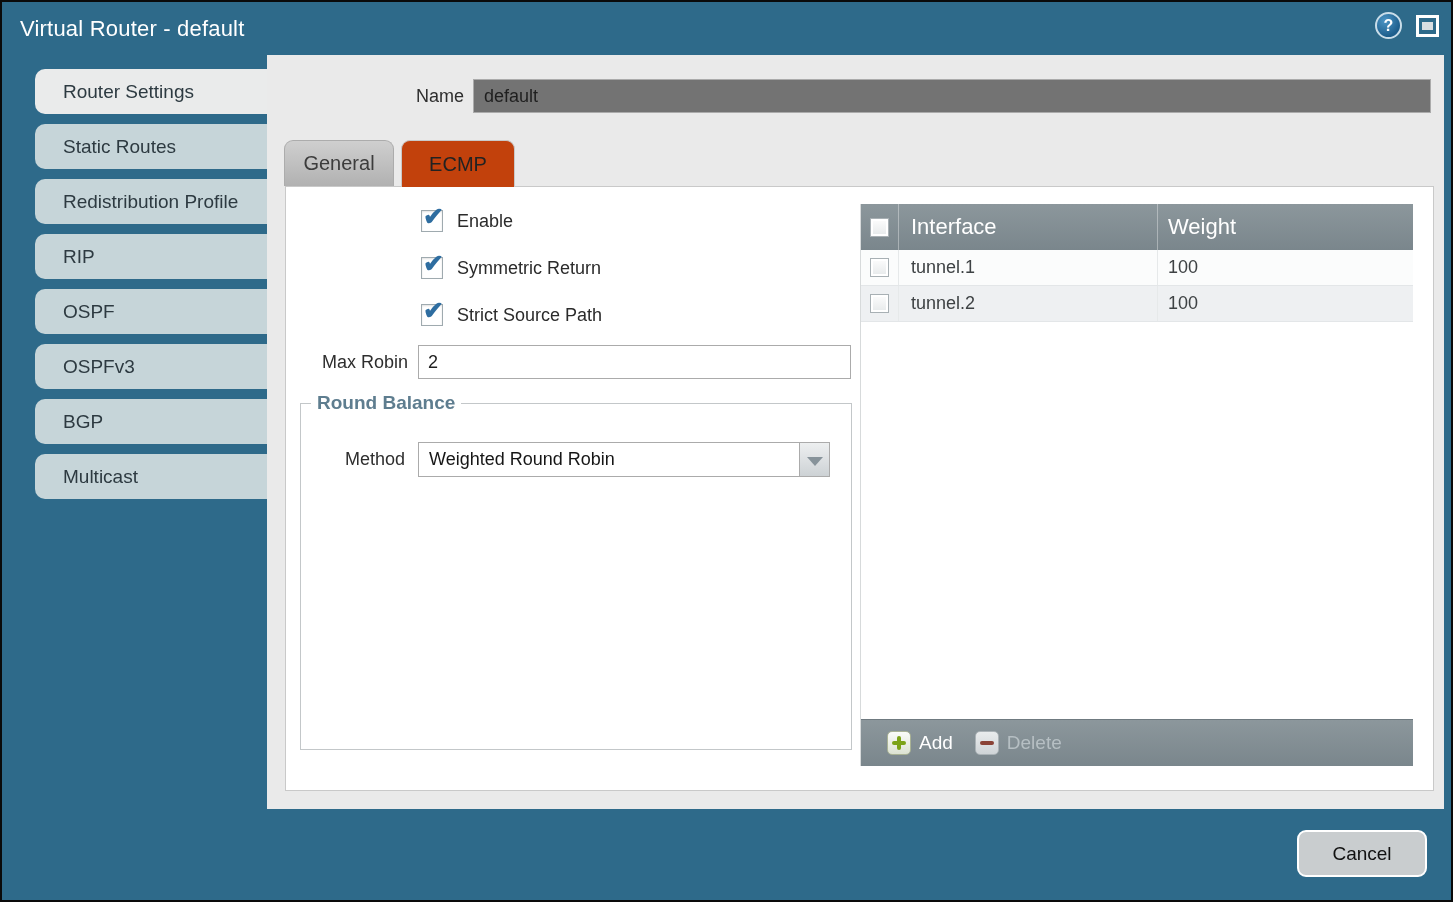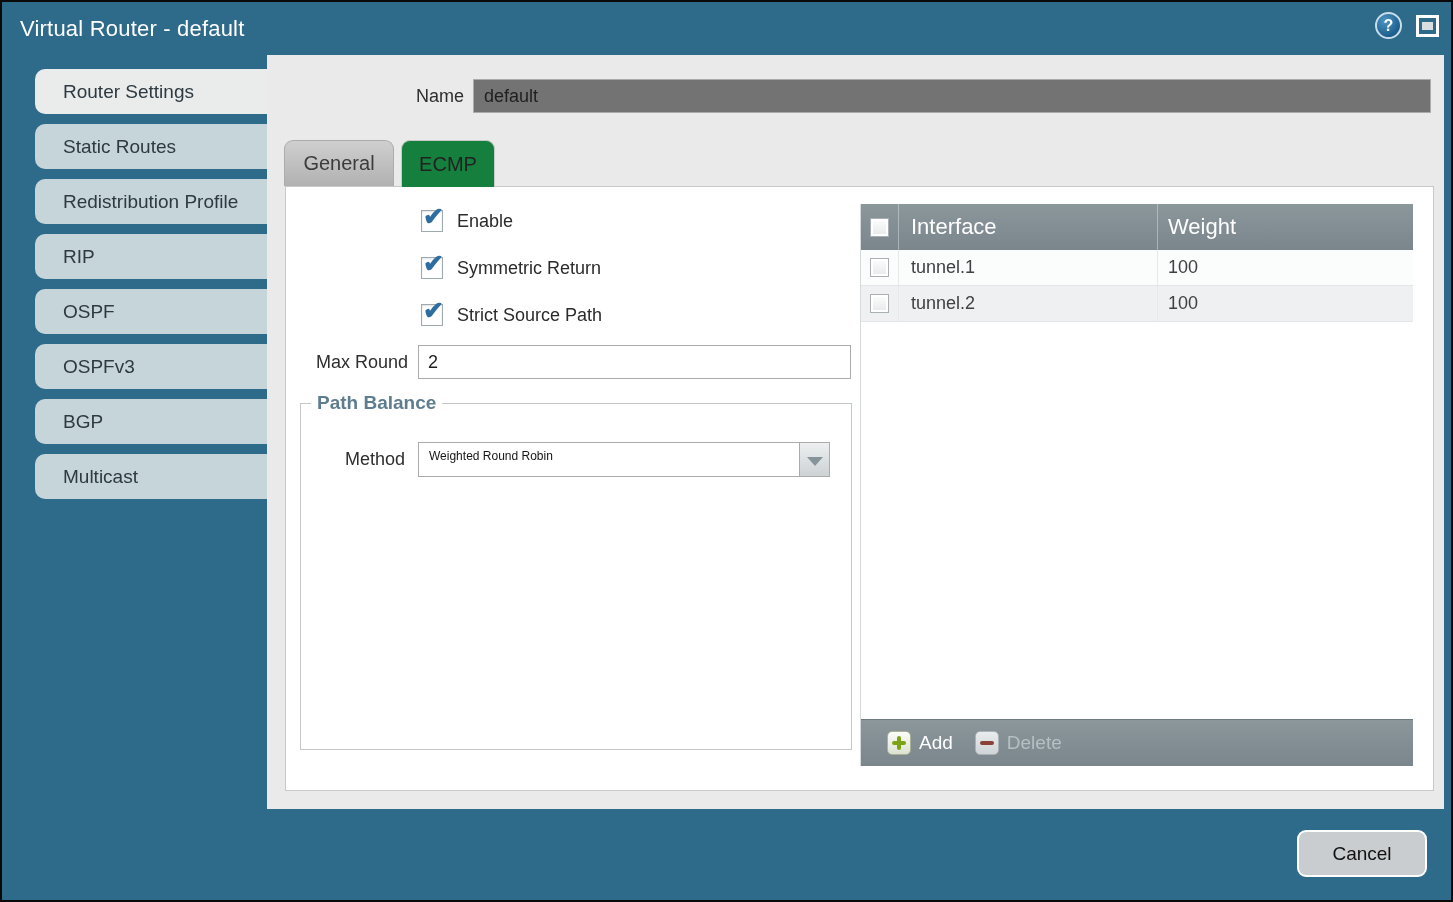--- a/index.html
+++ b/index.html
@@ -28,42 +28,42 @@
 
   .name-row { position:absolute; left:0; top:24px; width:100%; height:52px; }
   .name-row label { position:absolute; left:0; width:197px; top:7px; text-align:right; font-size:18px; color:#2e2e2e; }
   .name-input { position:absolute; left:206px; top:0; width:958px; height:34px; border:1px solid #ABABAB; background:#737373;
                 font-size:18px; color:#1f1f1f; padding-left:10px; font-family:"Liberation Sans", sans-serif; }
 
   .tabs { position:absolute; left:17px; top:85px; height:47px; display:flex; }
   .tab { height:46px; display:flex; align-items:center; justify-content:center; font-size:20px; color:#3C3C3C;
          border-radius:9px 9px 0 0; cursor:pointer; }
   .tab.inactive { width:110px; background:linear-gradient(#CFCFCF,#B1B1B1); border:1px solid #ACACAC; border-bottom:none; margin-right:7px; }
-  .tab.active { width:94px; background:#15803d; border:1px solid #C9C9C9; border-bottom:none; height:47px; z-index:3; color:#222; }
+  .tab.active { width:114px; background:#c2410c; border:1px solid #C9C9C9; border-bottom:none; height:47px; z-index:3; color:#222; }
 
   .tabpanel { position:absolute; left:18px; top:131px; width:1149px; height:605px; background:#fff; border:1px solid #C9C9C9; z-index:2; }
 
   
   .cbrow { position:absolute; left:135px; height:24px; display:flex; align-items:center; }
   .cbrow.r0 { top:22px; } .cbrow.r1 { top:69px; } .cbrow.r2 { top:116px; }
   .bigcb { position:relative; width:22px; height:22px; background:#fff; border:1px solid #9FAAAF; box-shadow: inset 0 1px 2px rgba(0,0,0,.12); cursor:pointer; }
   .bigcb.checked::after { content:"\2714"; position:absolute; left:1px; top:-9px; font-size:25px; font-weight:bold; color:#2E6DA0; }
   .cbrow .cblabel { margin-left:14px; font-size:18px; color:#2b2b2b; }
 
   .maxpath-row { position:absolute; left:0; top:158px; width:566px; height:34px; }
   .maxpath-row label { position:absolute; left:0; width:122px; top:7px; text-align:right; font-size:18px; color:#2e2e2e; }
   .maxpath-input { position:absolute; left:132px; top:0; width:433px; height:34px; border:1px solid #ABABAB; background:#fff;
                    font-size:18px; color:#1f1f1f; padding-left:9px; font-family:"Liberation Sans", sans-serif; }
 
   fieldset.lb { position:absolute; left:14px; top:205px; width:552px; height:358px; border:1px solid #C3C7C9; }
   fieldset.lb legend { margin-left:10px; padding:0 6px; font-size:19px; font-weight:bold; color:#5E7D8F; }
   .method-row { position:absolute; left:0; top:28px; width:100%; height:35px; }
   .method-row label { position:absolute; left:0; width:104px; top:7px; text-align:right; font-size:18px; color:#2e2e2e; }
   .dropdown { position:absolute; left:117px; top:0; width:412px; height:35px; border:1px solid #ABABAB; background:#fff; cursor:pointer; }
-  .dropdown-value { position:absolute; left:10px; top:6px; font-size:12px; color:#161616; }
+  .dropdown-value { position:absolute; left:10px; top:6px; font-size:18px; color:#161616; }
   .dropdown-btn { position:absolute; right:0; top:0; width:30px; height:100%; background:linear-gradient(#EDEFF0,#CDD2D5); border-left:1px solid #ABABAB; }
   .dropdown-btn .tri { position:absolute; left:50%; top:50%; margin:-3px 0 0 -8px; width:0; height:0;
                        border-left:8px solid transparent; border-right:8px solid transparent; border-top:9px solid #87939A; }
 
   
   .grid { position:absolute; left:574px; top:17px; width:553px; height:562px; display:flex; flex-direction:column; border-left:1px solid #D7DADB; }
   .grid-header { height:46px; background:linear-gradient(#8C979C,#7A868C); display:flex; align-items:center; color:#fff; font-size:22px; flex:0 0 auto; }
   .cb-cell { width:37px; display:flex; align-items:center; justify-content:center; flex:0 0 auto; }
   .smallcb { width:19px; height:19px; border:1px solid #A8B0B4; background:linear-gradient(#FDFDFD,#E6E9EA);
              box-shadow: inset 0 0 0 2px #fff; cursor:pointer; }
@@ -146,26 +146,26 @@
         <div class="cbrow r1">
           <span class="bigcb checked"></span>
           <span class="cblabel">Symmetric Return</span>
         </div>
         <div class="cbrow r2">
           <span class="bigcb checked"></span>
           <span class="cblabel">Strict Source Path</span>
         </div>
 
         <div class="maxpath-row">
-          <label>Max Round</label>
+          <label>Max Robin</label>
           <input class="maxpath-input" type="text" value="2" style="">
         </div>
 
         <fieldset class="lb">
-          <legend>Path Balance</legend>
+          <legend>Round Balance</legend>
           <div class="method-row">
             <label>Method</label>
             <div class="dropdown">
               <span class="dropdown-value">Weighted Round Robin</span>
               <span class="dropdown-btn">
                   <i class="tri"></i>
                 </span>
             </div>
           </div>
         </fieldset>

